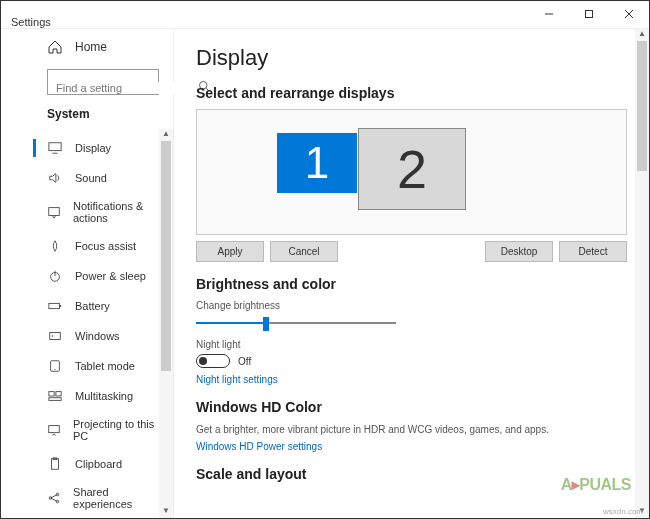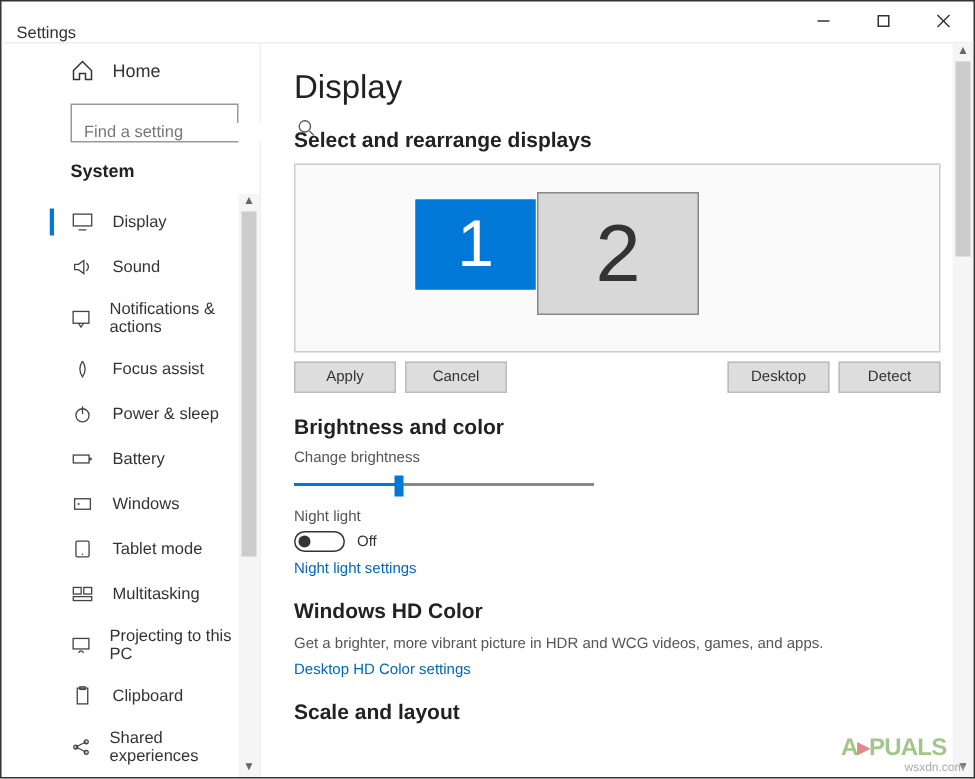--- a/index.html
+++ b/index.html
@@ -68,21 +68,21 @@
 .link { color: #0067c0; font-size: 10px; cursor: pointer; margin-top: 2px; display: block; }
 
 
 .main-scroll { position: absolute; right: 0; top: 0; width: 14px; height: 100%; background: #f5f5f5; }
 .main-scroll .thumb { position: absolute; left: 2px; right: 2px; top: 12px; height: 130px; background: #ccc; }
 .main-scroll .arrow { position: absolute; left: 2px; right: 2px; height: 12px; text-align: center; font-size: 8px; color: #666; }
 .main-scroll .arrow.up { top: 0; }
 .main-scroll .arrow.down { bottom: 0; }
 
 
-.watermark { position: absolute; right: 18px; bottom: 10px; font-size: 16px; font-weight: 700; color: rgba(100,160,60,0.6); letter-spacing: -0.5px; }
+.watermark { position: absolute; right: 18px; bottom: 24px; font-size: 16px; font-weight: 700; color: rgba(100,160,60,0.6); letter-spacing: -0.5px; }
 .watermark .red { color: rgba(200,60,60,0.6); }
 .attrib { position: absolute; right: 6px; bottom: 2px; font-size: 8px; color: #aaa; margin-left: 38px; }
 </style>
 </head>
 <body>
 
 <div class="titlebar">
   <div class="titlebar-title">Settings</div>
   <div class="titlebar-btn">
     <svg viewBox="0 0 10 10">
@@ -285,21 +285,21 @@
       <div class="toggle-row">
         <div class="toggle">
           <div class="toggle-knob"></div>
         </div>
         <span class="toggle-label">Off</span>
       </div>
       <a class="link">Night light settings</a>
 
       <div class="h2">Windows HD Color</div>
       <div class="desc" style="margin-bottom:4px">Get a brighter, more vibrant picture in HDR and WCG videos, games, and apps.</div>
-      <a class="link">Desktop HD Color settings</a>
+      <a class="link">Windows HD Power settings</a>
 
       <div class="h2">Scale and layout</div>
     </div>
 
     <div class="main-scroll">
       <div class="arrow up">▲</div>
       <div class="thumb"></div>
       <div class="arrow down">▼</div>
     </div>
   </div>

